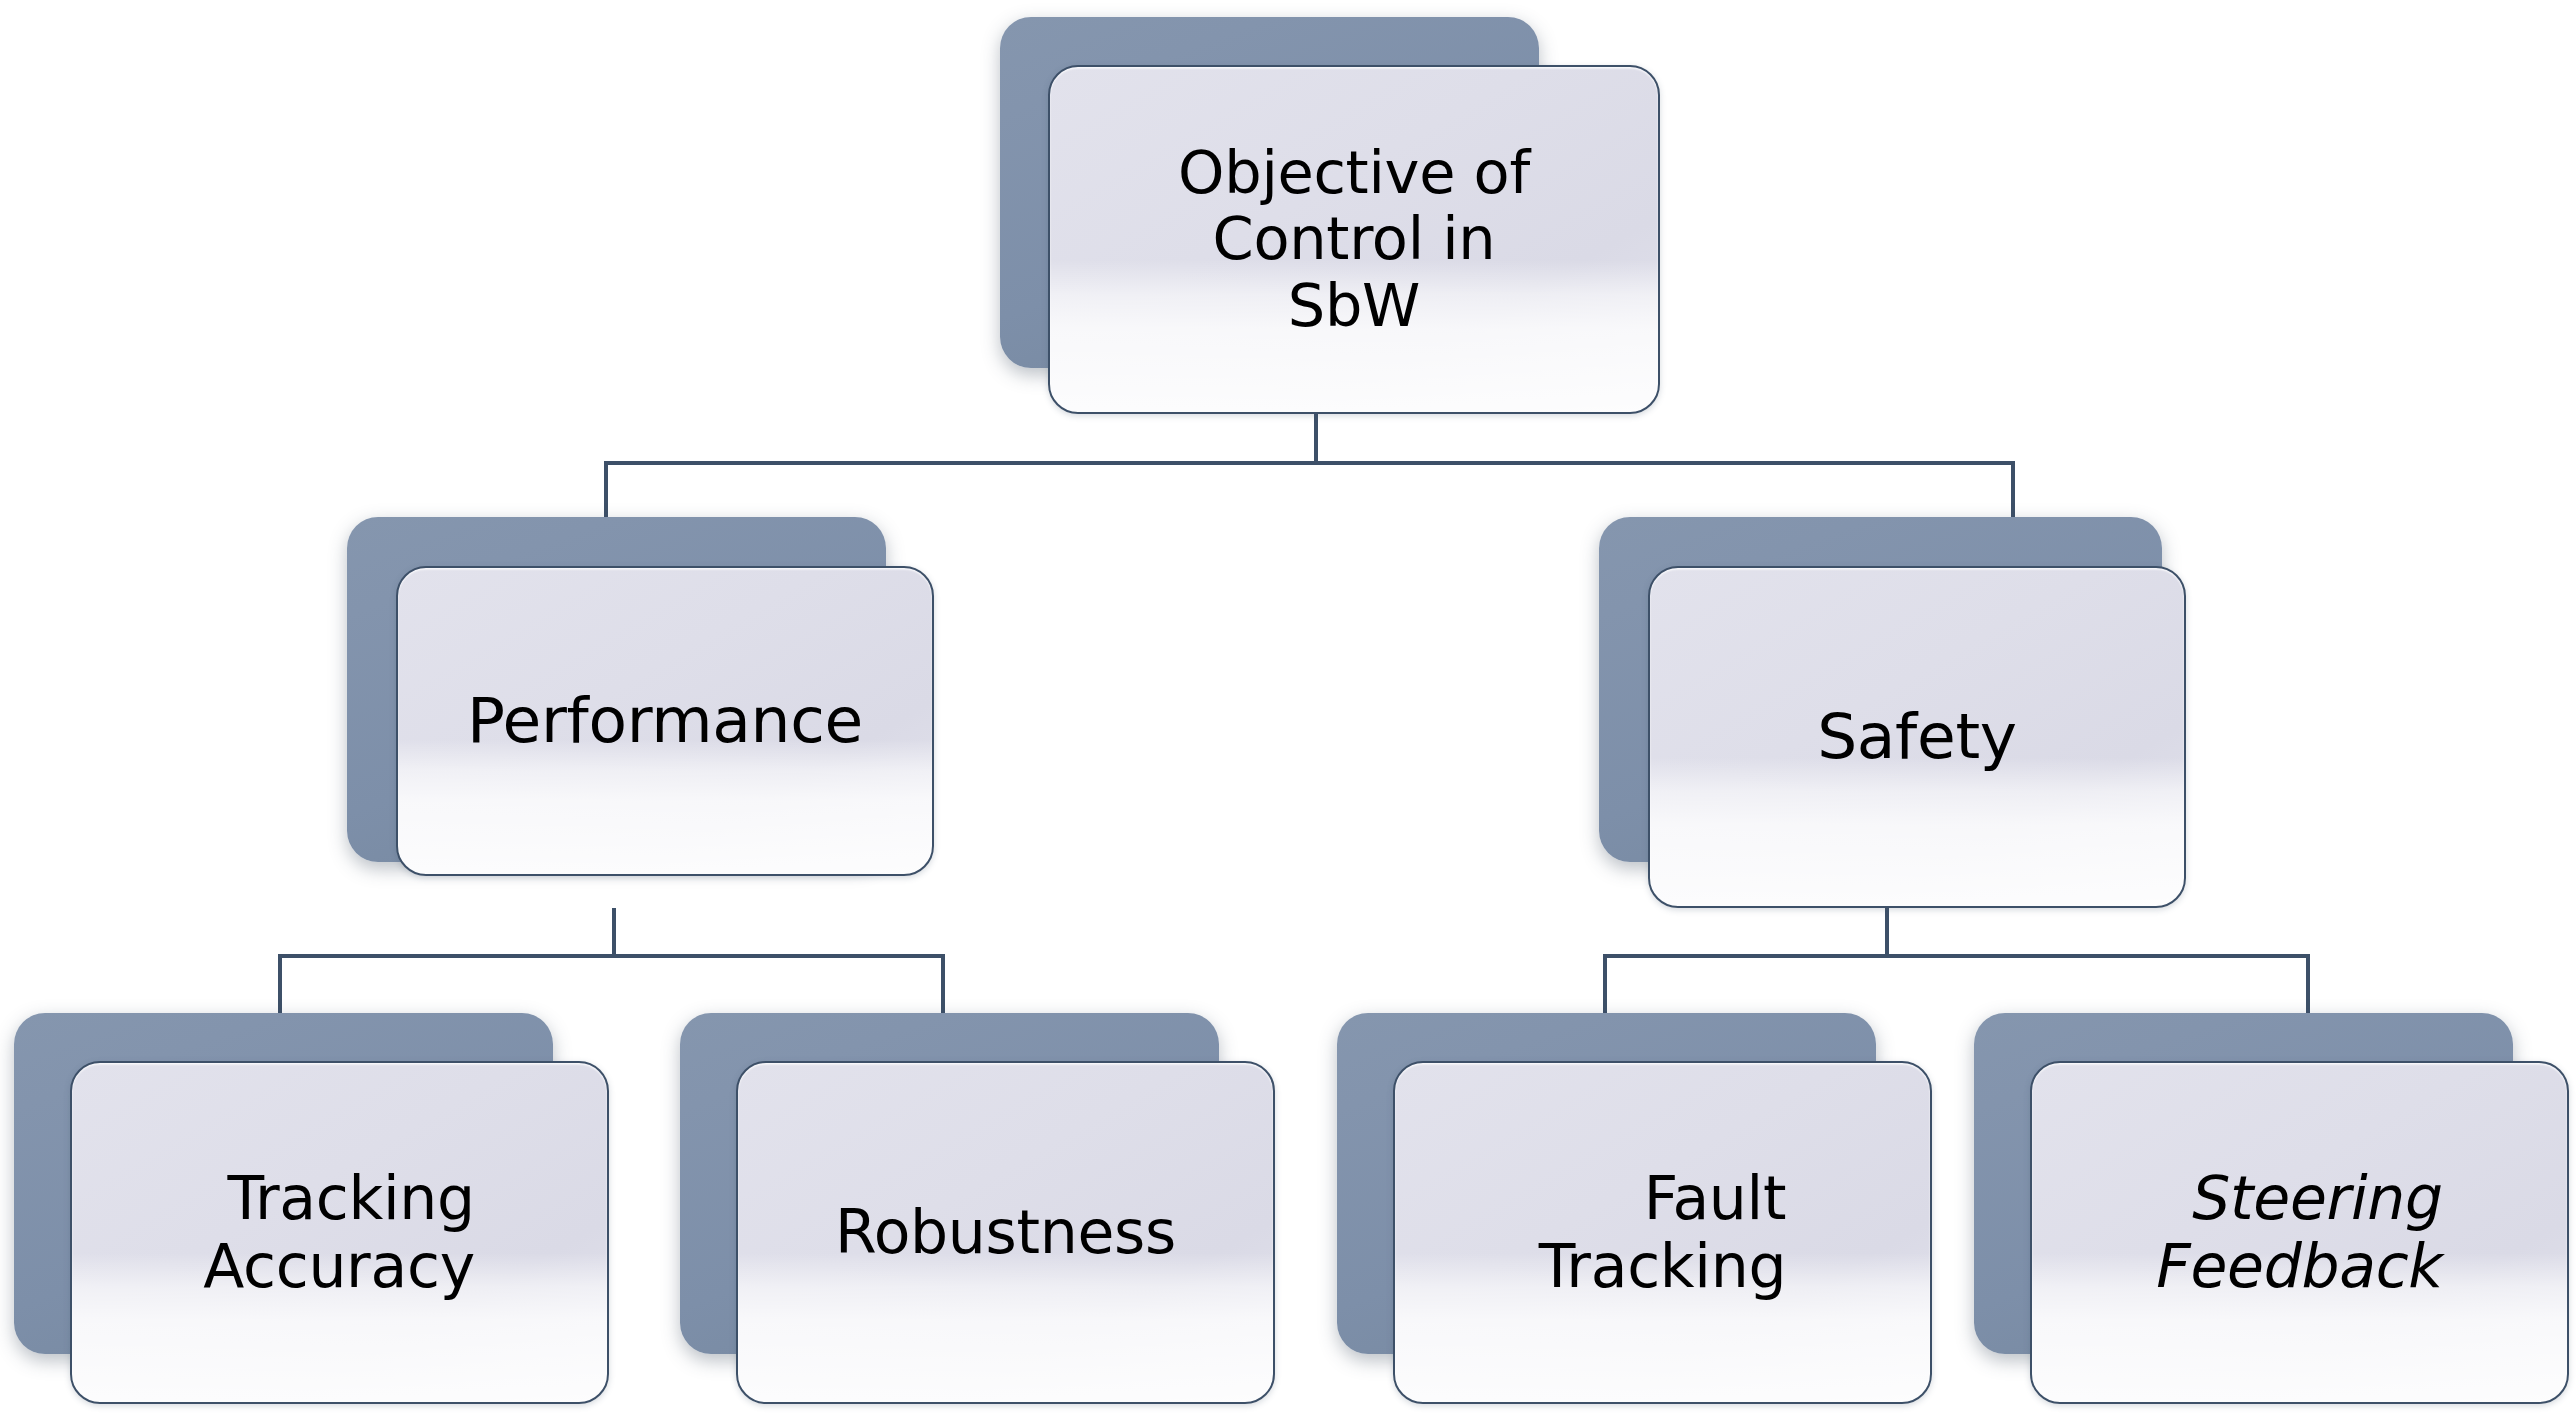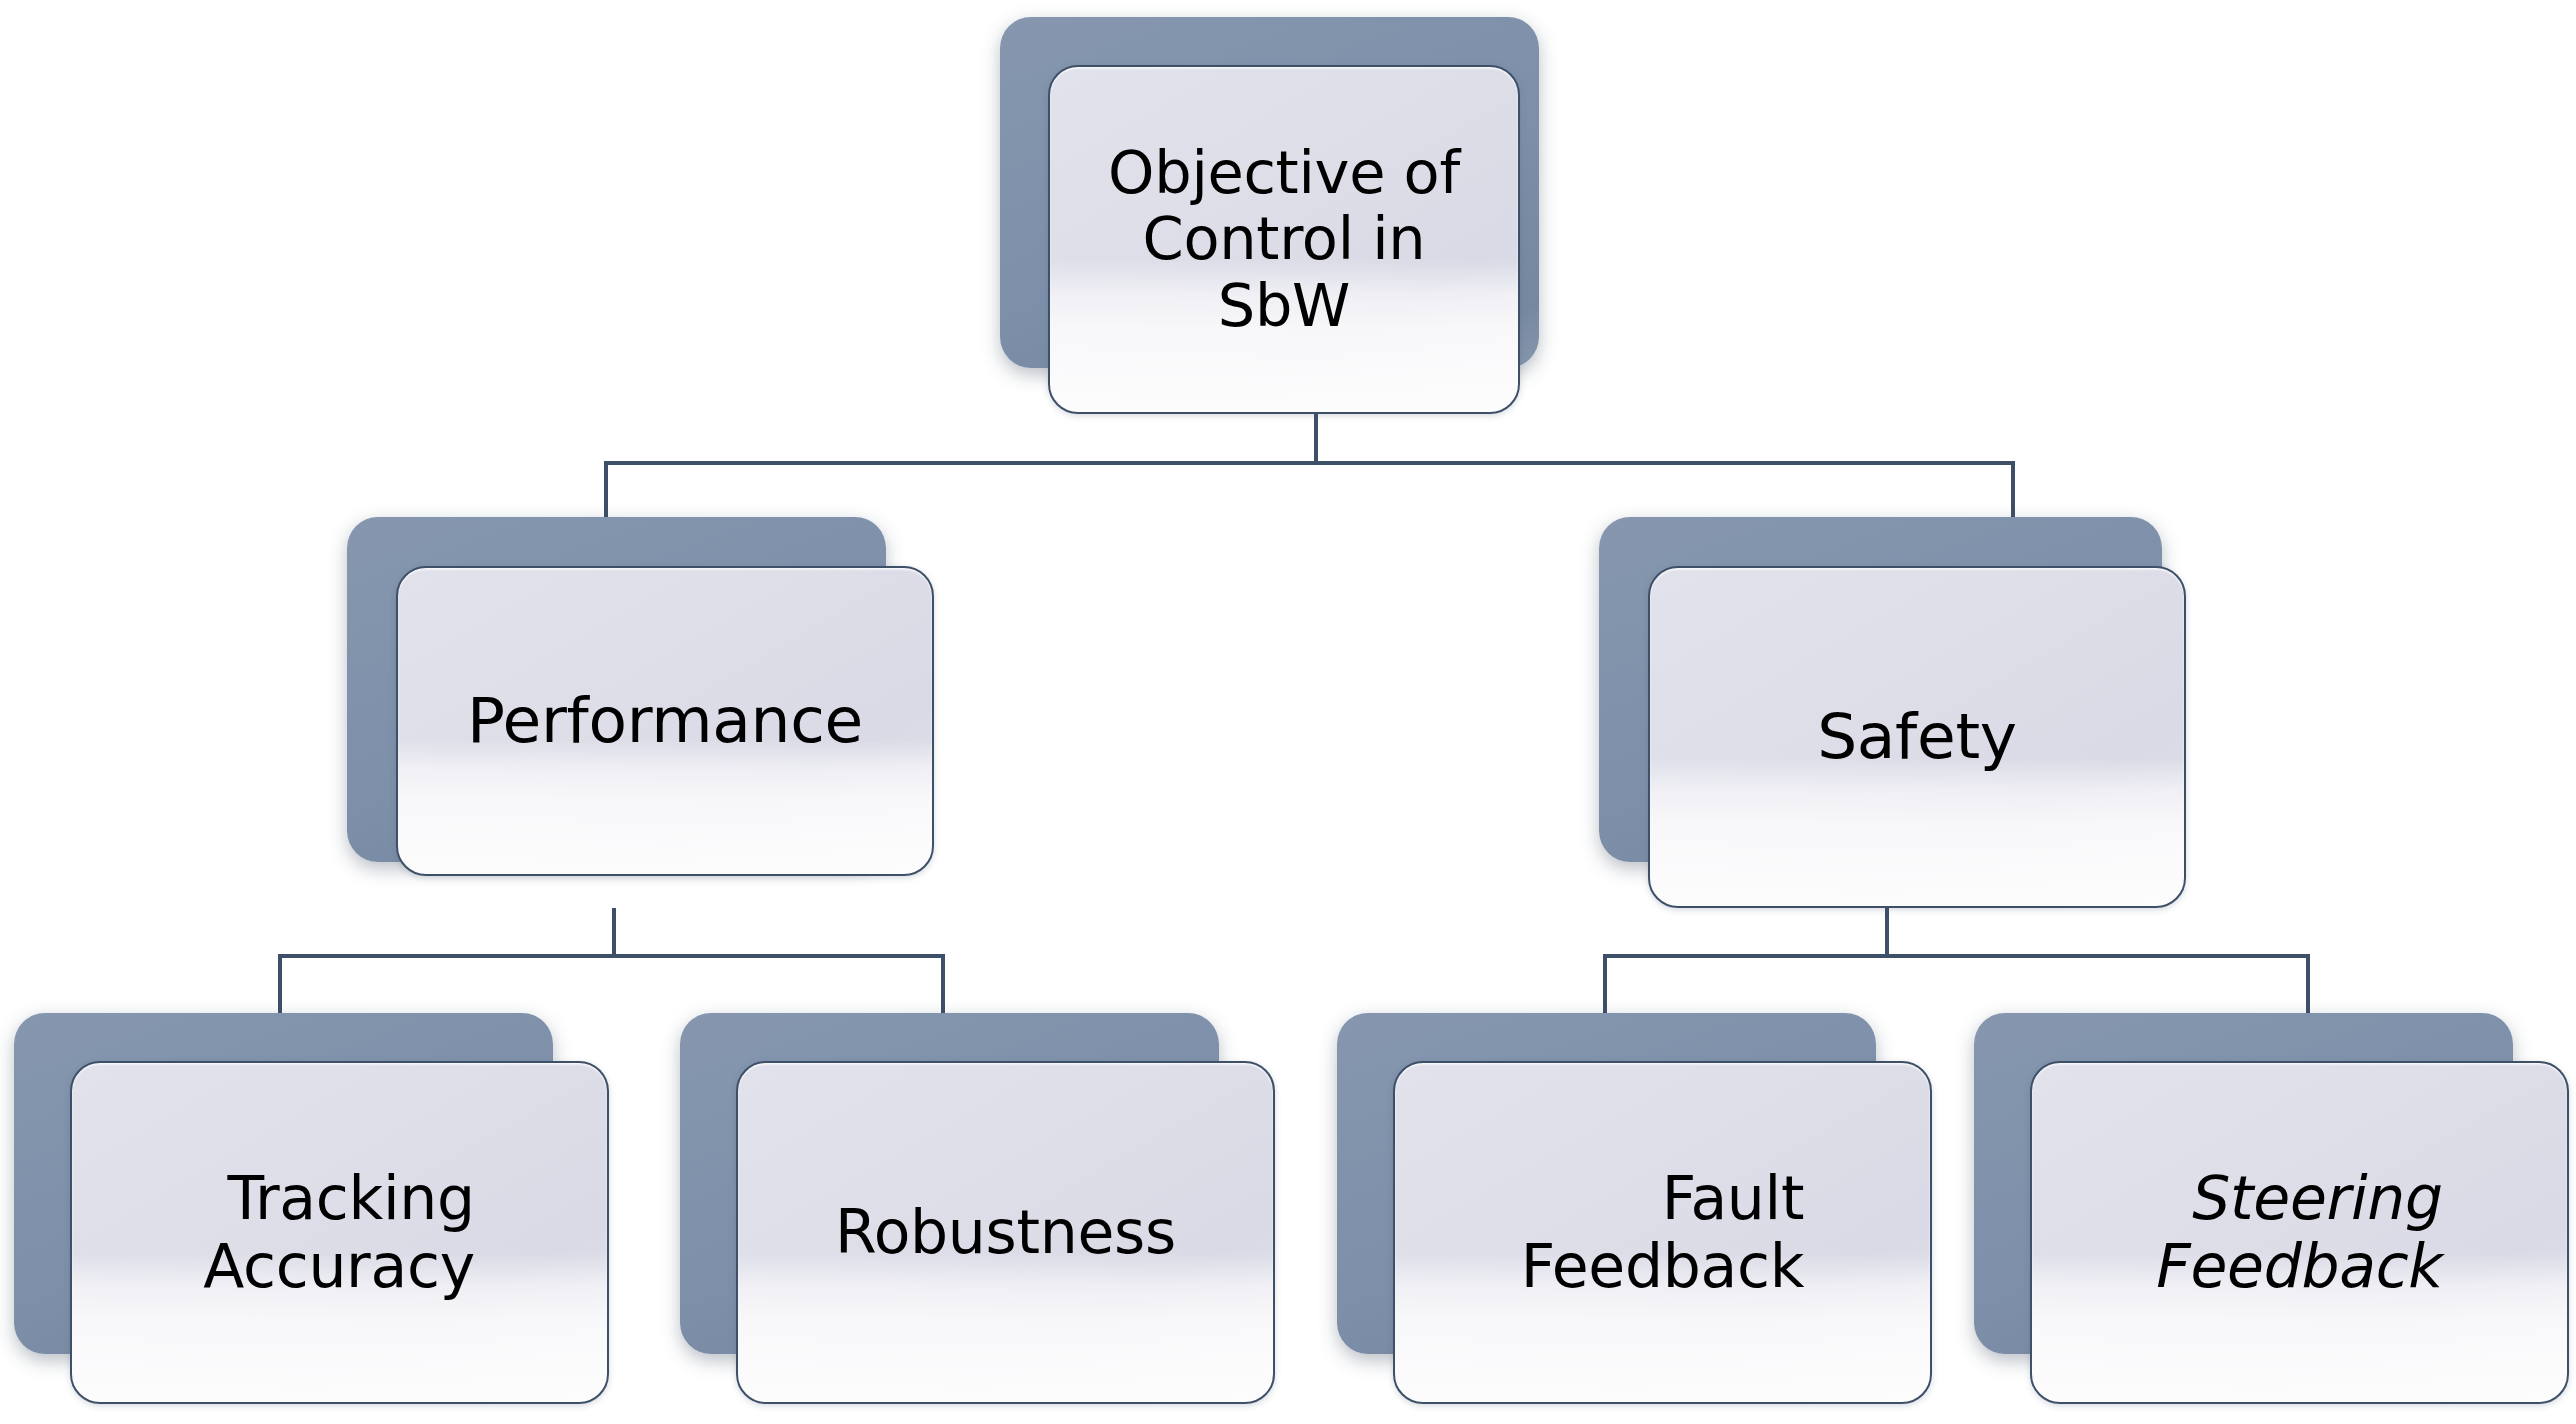--- a/index.html
+++ b/index.html
@@ -91,21 +91,21 @@
   <div class="conn conn-v" style="left:278px; top:954px; height:111px;"></div>
   <div class="conn conn-v" style="left:941px; top:954px; height:111px;"></div>
 
   <div class="conn conn-v" style="left:1885px; top:908px; height:50px;"></div>
   <div class="conn conn-h" style="left:1603px; top:954px; width:707px;"></div>
   <div class="conn conn-v" style="left:1603px; top:954px; height:111px;"></div>
   <div class="conn conn-v" style="left:2306px; top:954px; height:111px;"></div>
 
   <div class="node lvl-root" style="left:1000px; top:17px; width:539px; height:351px;">
     <div class="plate-back"></div>
-    <div class="plate-front" style="left:48px; top:48px; width:472px; height:349px;">
+    <div class="plate-front" style="left:48px; top:48px; width:612px; height:349px;">
       <div class="label">Objective of
 Control in
 SbW</div>
     </div>
   </div>
 
   <div class="node lvl-two" style="left:347px; top:517px; width:539px; height:345px;">
     <div class="plate-back"></div>
     <div class="plate-front" style="left:49px; top:49px; width:538px; height:310px;">
       <div class="label">Performance</div>
@@ -131,21 +131,21 @@
     <div class="plate-back"></div>
     <div class="plate-front" style="left:56px; top:48px; width:539px; height:343px;">
       <div class="label">Robustness</div>
     </div>
   </div>
 
   <div class="node lvl-three" style="left:1337px; top:1013px; width:539px; height:341px;">
     <div class="plate-back"></div>
     <div class="plate-front" style="left:56px; top:48px; width:539px; height:343px;">
       <div class="label">Fault
-Feedback</div>
+Tracking</div>
     </div>
   </div>
 
   <div class="node lvl-three" style="left:1974px; top:1013px; width:539px; height:341px;">
     <div class="plate-back"></div>
     <div class="plate-front" style="left:56px; top:48px; width:539px; height:343px;font-style:italic;">
       <div class="label">Steering
 Feedback</div>
     </div>
   </div>

